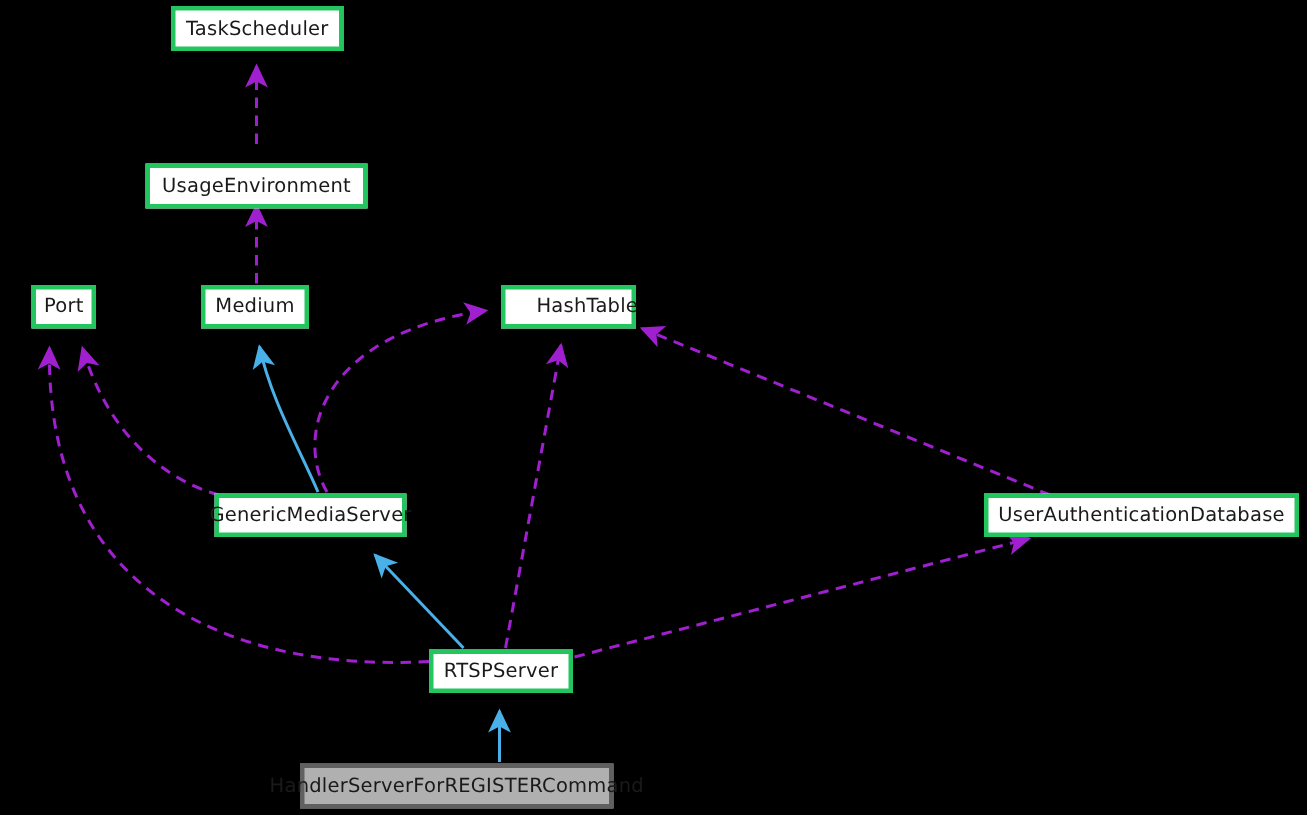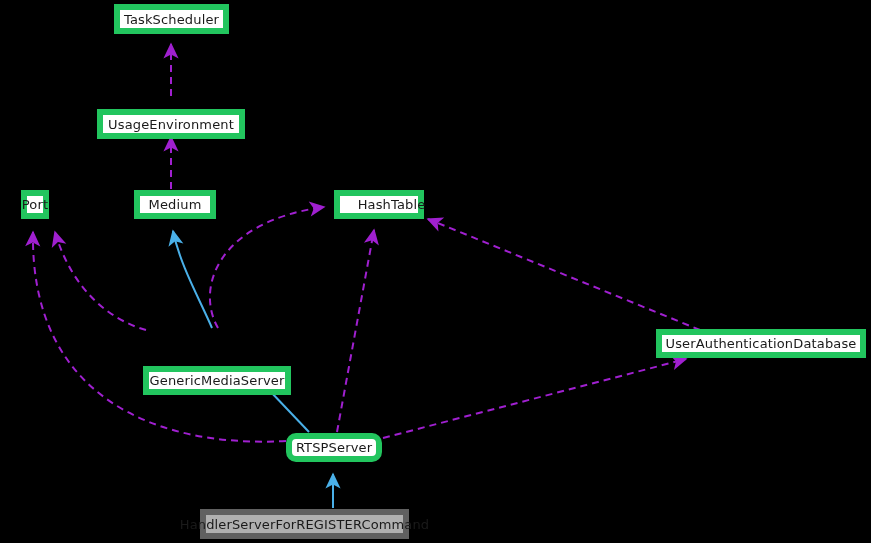--- a/index.html
+++ b/index.html
@@ -25,21 +25,21 @@
     width: 871px;
     height: 543px;
     pointer-events: none;
   }
   .node {
     position: absolute;
     box-sizing: border-box;
     display: flex;
     align-items: center;
     justify-content: center;
-    border: 6px solid #22c55e;
+    border: 3px solid #22c55e;
     background: #ffffff;
     color: #1a1a1a;
     font-size: 13px;
     line-height: 1;
     white-space: nowrap;
     letter-spacing: 0.15px;
     z-index: 5;
   }
   .node.filled {
     background: #b0b0b0;
@@ -80,36 +80,36 @@
       </g>
   </svg>
 
   <div id="node-group">
       <div class="node" style="left: 114px; top: 4px; width: 115px; height: 30px;">
         <span class="node-label">TaskScheduler</span>
       </div>
       <div class="node" style="left: 97px; top: 109px; width: 148px; height: 30px;">
         <span class="node-label">UsageEnvironment</span>
       </div>
-      <div class="node" style="left: 21px; top: 190px; width: 28px; height: 29px;">
+      <div class="node" style="left: 21px; top: 190px; width: 43px; height: 29px;">
         <span class="node-label">Port</span>
       </div>
-      <div class="node" style="left: 134px; top: 190px; width: 82px; height: 29px;">
+      <div class="node" style="left: 134px; top: 190px; width: 72px; height: 29px;">
         <span class="node-label">Medium</span>
       </div>
       <div class="node" style="left: 334px; top: 190px; width: 90px; height: 29px; padding-left: 25px;">
         <span class="node-label">HashTable</span>
       </div>
-      <div class="node" style="left: 143px; top: 329px; width: 148px; height: 29px; margin-top: 37px;">
+      <div class="node" style="left: 143px; top: 329px; width: 128px; height: 29px;">
         <span class="node-label">GenericMediaServer</span>
       </div>
       <div class="node" style="left: 656px; top: 329px; width: 210px; height: 29px;">
         <span class="node-label">UserAuthenticationDatabase</span>
       </div>
-      <div class="node" style="left: 286px; top: 433px; width: 96px; height: 29px; border-radius: 10px;">
+      <div class="node" style="left: 286px; top: 433px; width: 96px; height: 29px;">
         <span class="node-label">RTSPServer</span>
       </div>
       <div class="node filled" style="left: 200px; top: 509px; width: 209px; height: 30px;">
         <span class="node-label">HandlerServerForREGISTERCommand</span>
       </div>
     </div>
 
 </div>
 
 </body></html>

